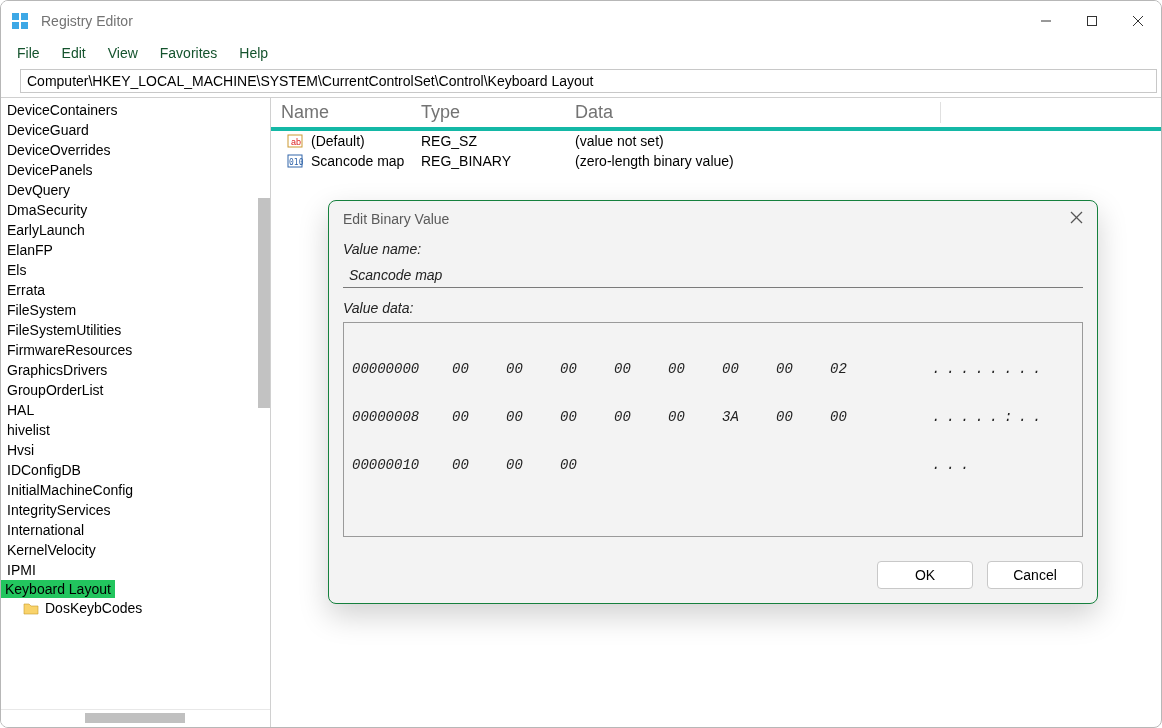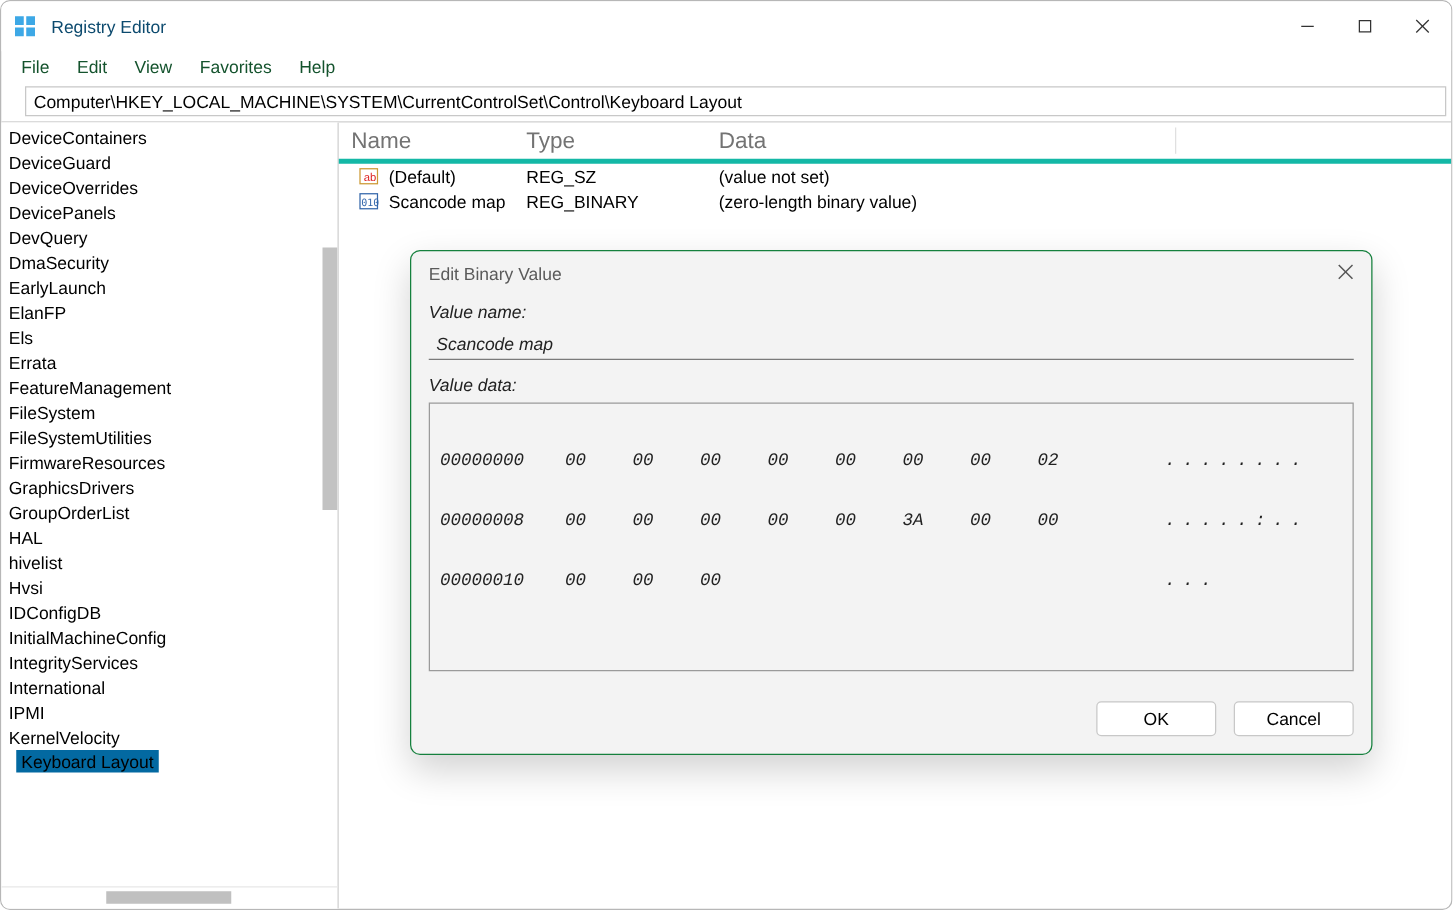--- a/index.html
+++ b/index.html
@@ -28,21 +28,21 @@
     padding-left: 10px;
     background: #fff;
   }
   .titlebar .app-icon {
     width: 18px; height: 18px;
     margin-right: 12px;
     display:inline-block;
   }
   .titlebar .title {
     flex: 1;
-    color: #0c4a6e;
+    color: #737373;
     font-size: 14px;
   }
   .win-controls {
     display: flex;
     height: 100%;
   }
   .win-btn {
     width: 46px;
     display: flex;
     align-items: center;
@@ -82,23 +82,23 @@
   }
   .tree-inner {
     padding-top: 2px;
   }
   .tree-item {
     padding: 2px 6px;
     white-space: nowrap;
     font-size: 14px;
   }
   .tree-item.selected {
-    background: #0369a1;
+    background: #22c55e;
     display: inline-block;
-    margin-left: 12px;
+    margin-left: 0;
     padding: 1px 4px;
   }
   .tree-item.child {
     padding-left: 22px;
     display:flex;
     align-items:center;
     gap:6px;
   }
   .folder-icon svg { display:block; }
   .tree::-webkit-scrollbar { width: 14px; }
@@ -267,36 +267,43 @@
         <div class="tree-item">DeviceContainers</div>
         <div class="tree-item">DeviceGuard</div>
         <div class="tree-item">DeviceOverrides</div>
         <div class="tree-item">DevicePanels</div>
         <div class="tree-item">DevQuery</div>
         <div class="tree-item">DmaSecurity</div>
         <div class="tree-item">EarlyLaunch</div>
         <div class="tree-item">ElanFP</div>
         <div class="tree-item">Els</div>
         <div class="tree-item">Errata</div>
-        <div class="tree-item">FeatureManagement</div>
         <div class="tree-item">FileSystem</div>
         <div class="tree-item">FileSystemUtilities</div>
         <div class="tree-item">FirmwareResources</div>
         <div class="tree-item">GraphicsDrivers</div>
         <div class="tree-item">GroupOrderList</div>
         <div class="tree-item">HAL</div>
         <div class="tree-item">hivelist</div>
         <div class="tree-item">Hvsi</div>
         <div class="tree-item">IDConfigDB</div>
         <div class="tree-item">InitialMachineConfig</div>
         <div class="tree-item">IntegrityServices</div>
         <div class="tree-item">International</div>
+        <div class="tree-item">KernelVelocity</div>
         <div class="tree-item">IPMI</div>
-        <div class="tree-item">KernelVelocity</div>
         <div><span class="tree-item selected">Keyboard Layout</span></div>
+        <div class="tree-item child">
+          <span class="folder-icon">
+            <svg width="16" height="14" viewBox="0 0 16 14">
+                <path d="M1 3h5l2 2h7v8H1z" fill="#f9d36b" stroke="#c79b2a" stroke-width="0.6"></path>
+              </svg>
+          </span>
+          <span>DosKeybCodes</span>
+        </div>
       </div>
       <div class="tree-scrollbar-fake"></div>
       <div class="hscroll-fake" style="position:absolute;bottom:0;left:0;right:0;">
         <div class="hscroll-thumb"></div>
       </div>
     </div>
 
     <div class="listpane">
       <div class="list-header">
         <div class="col-name">Name</div>

